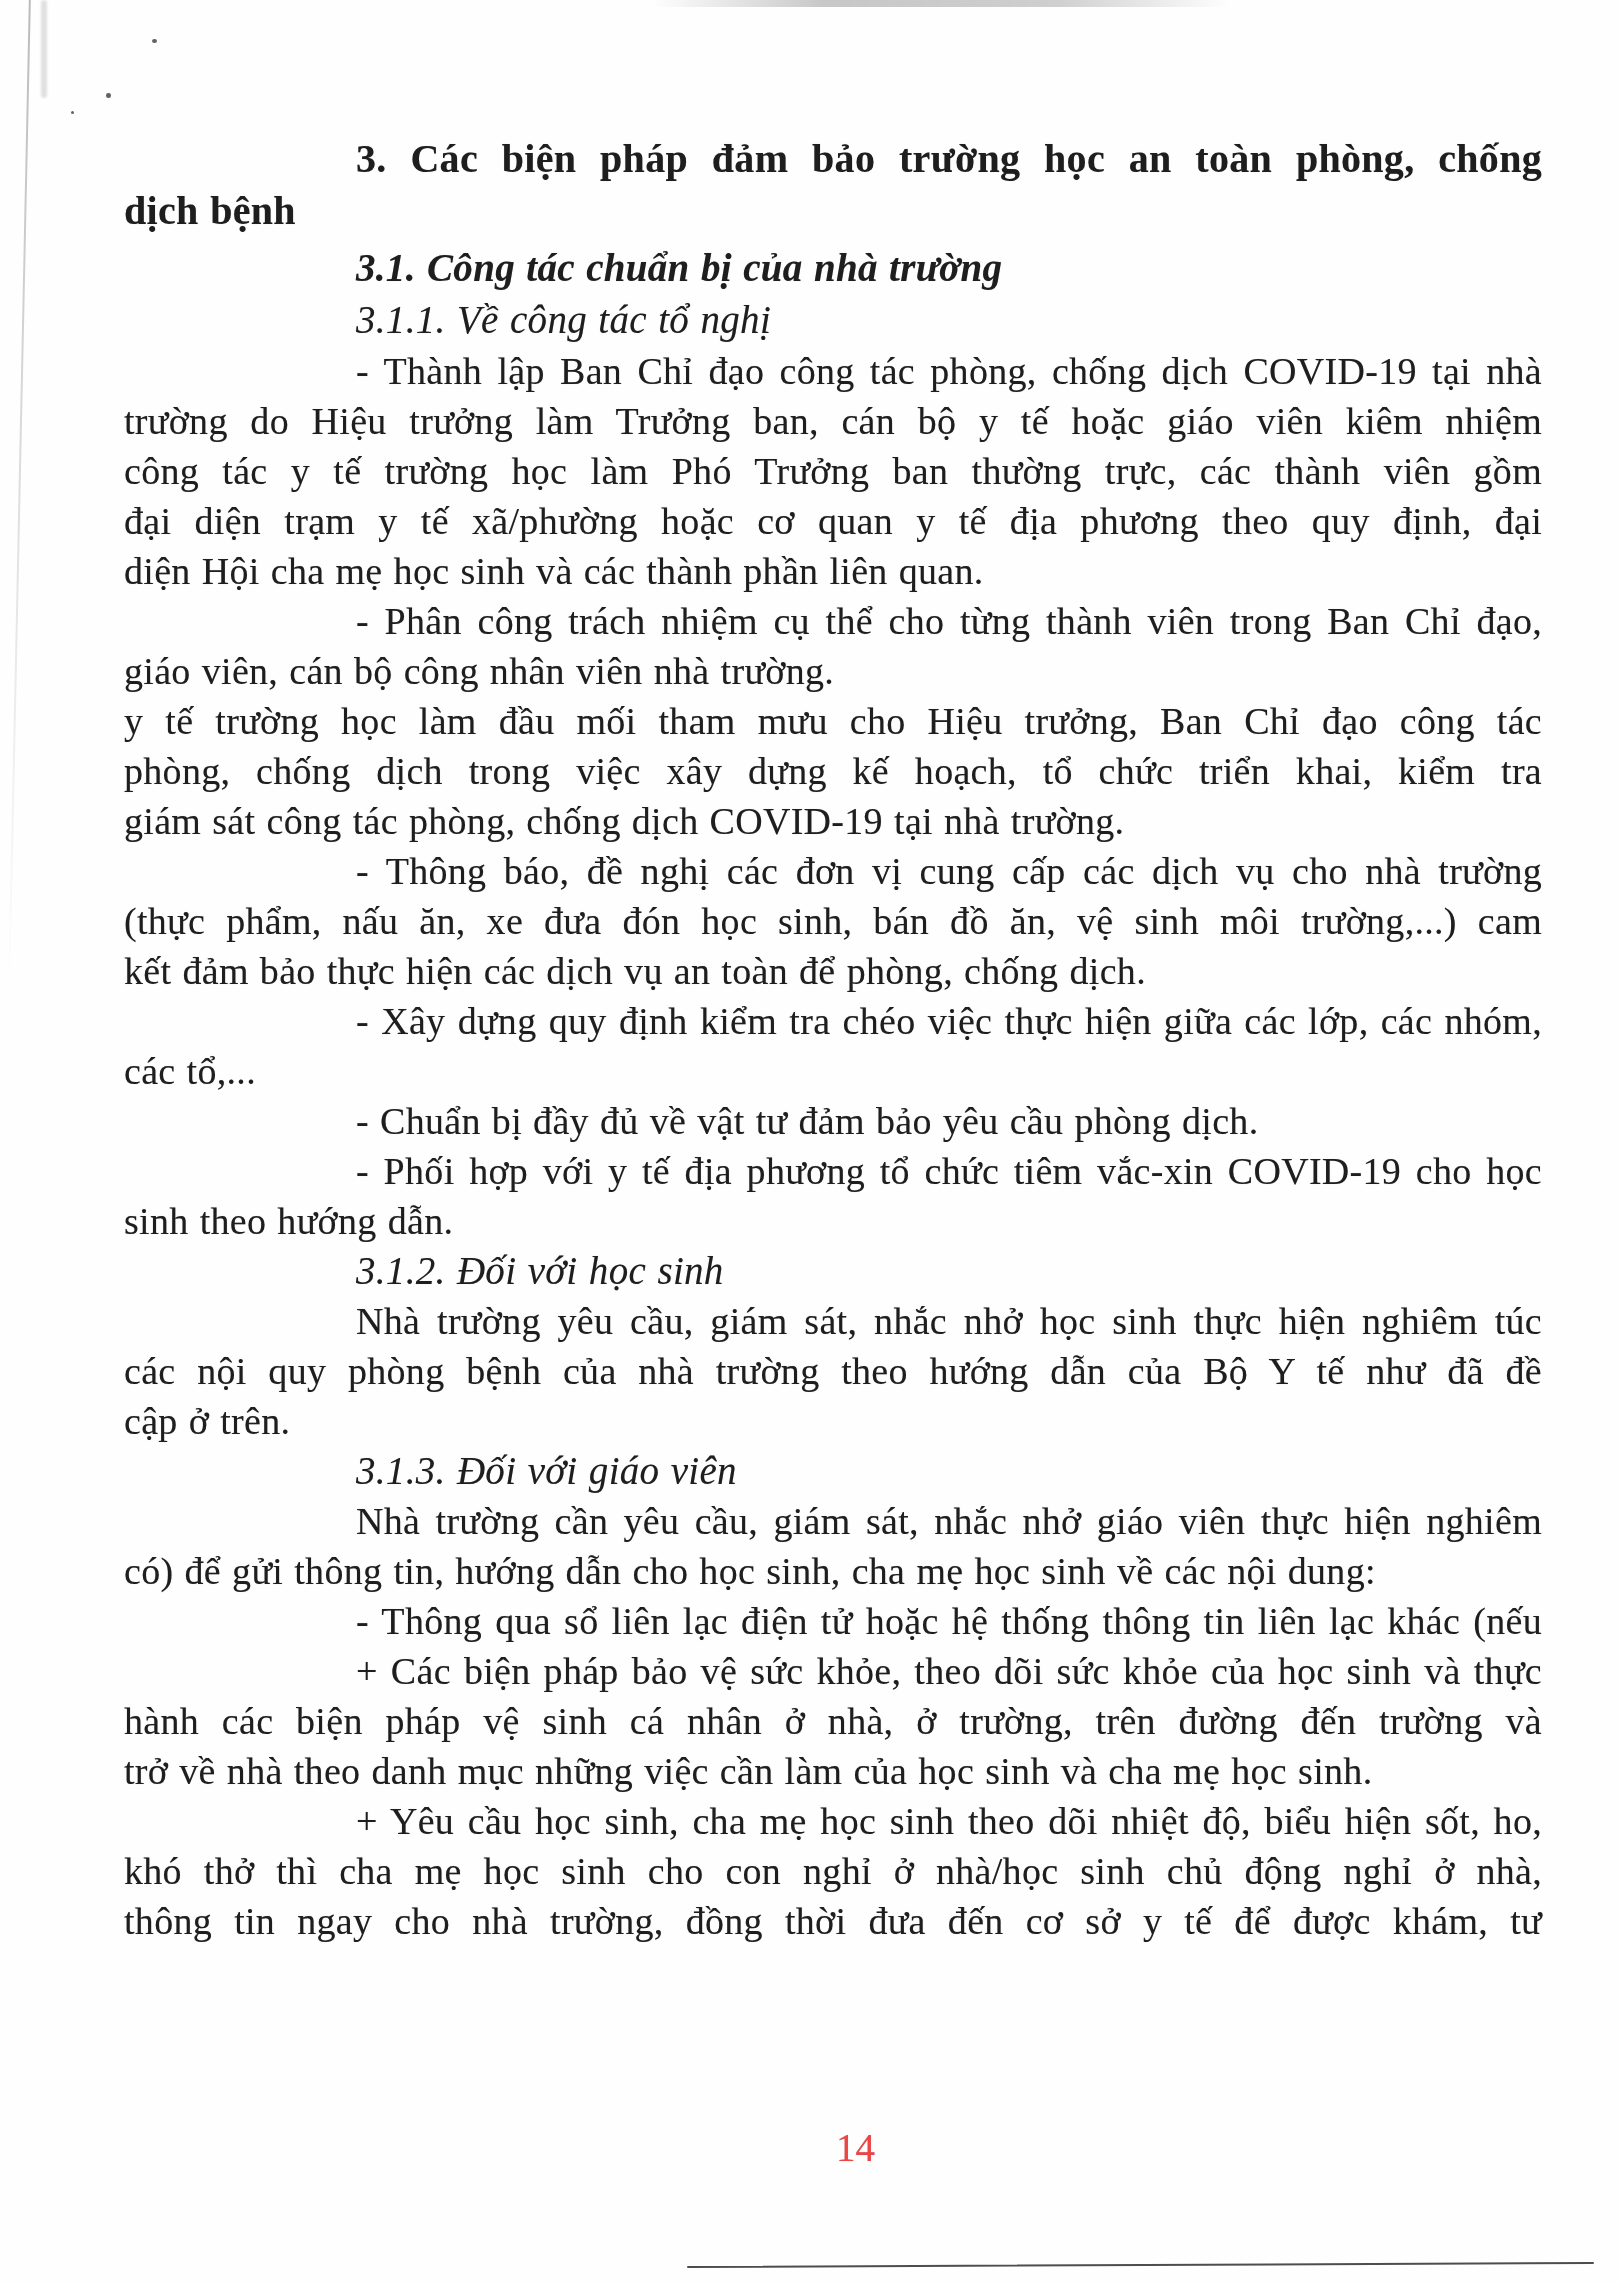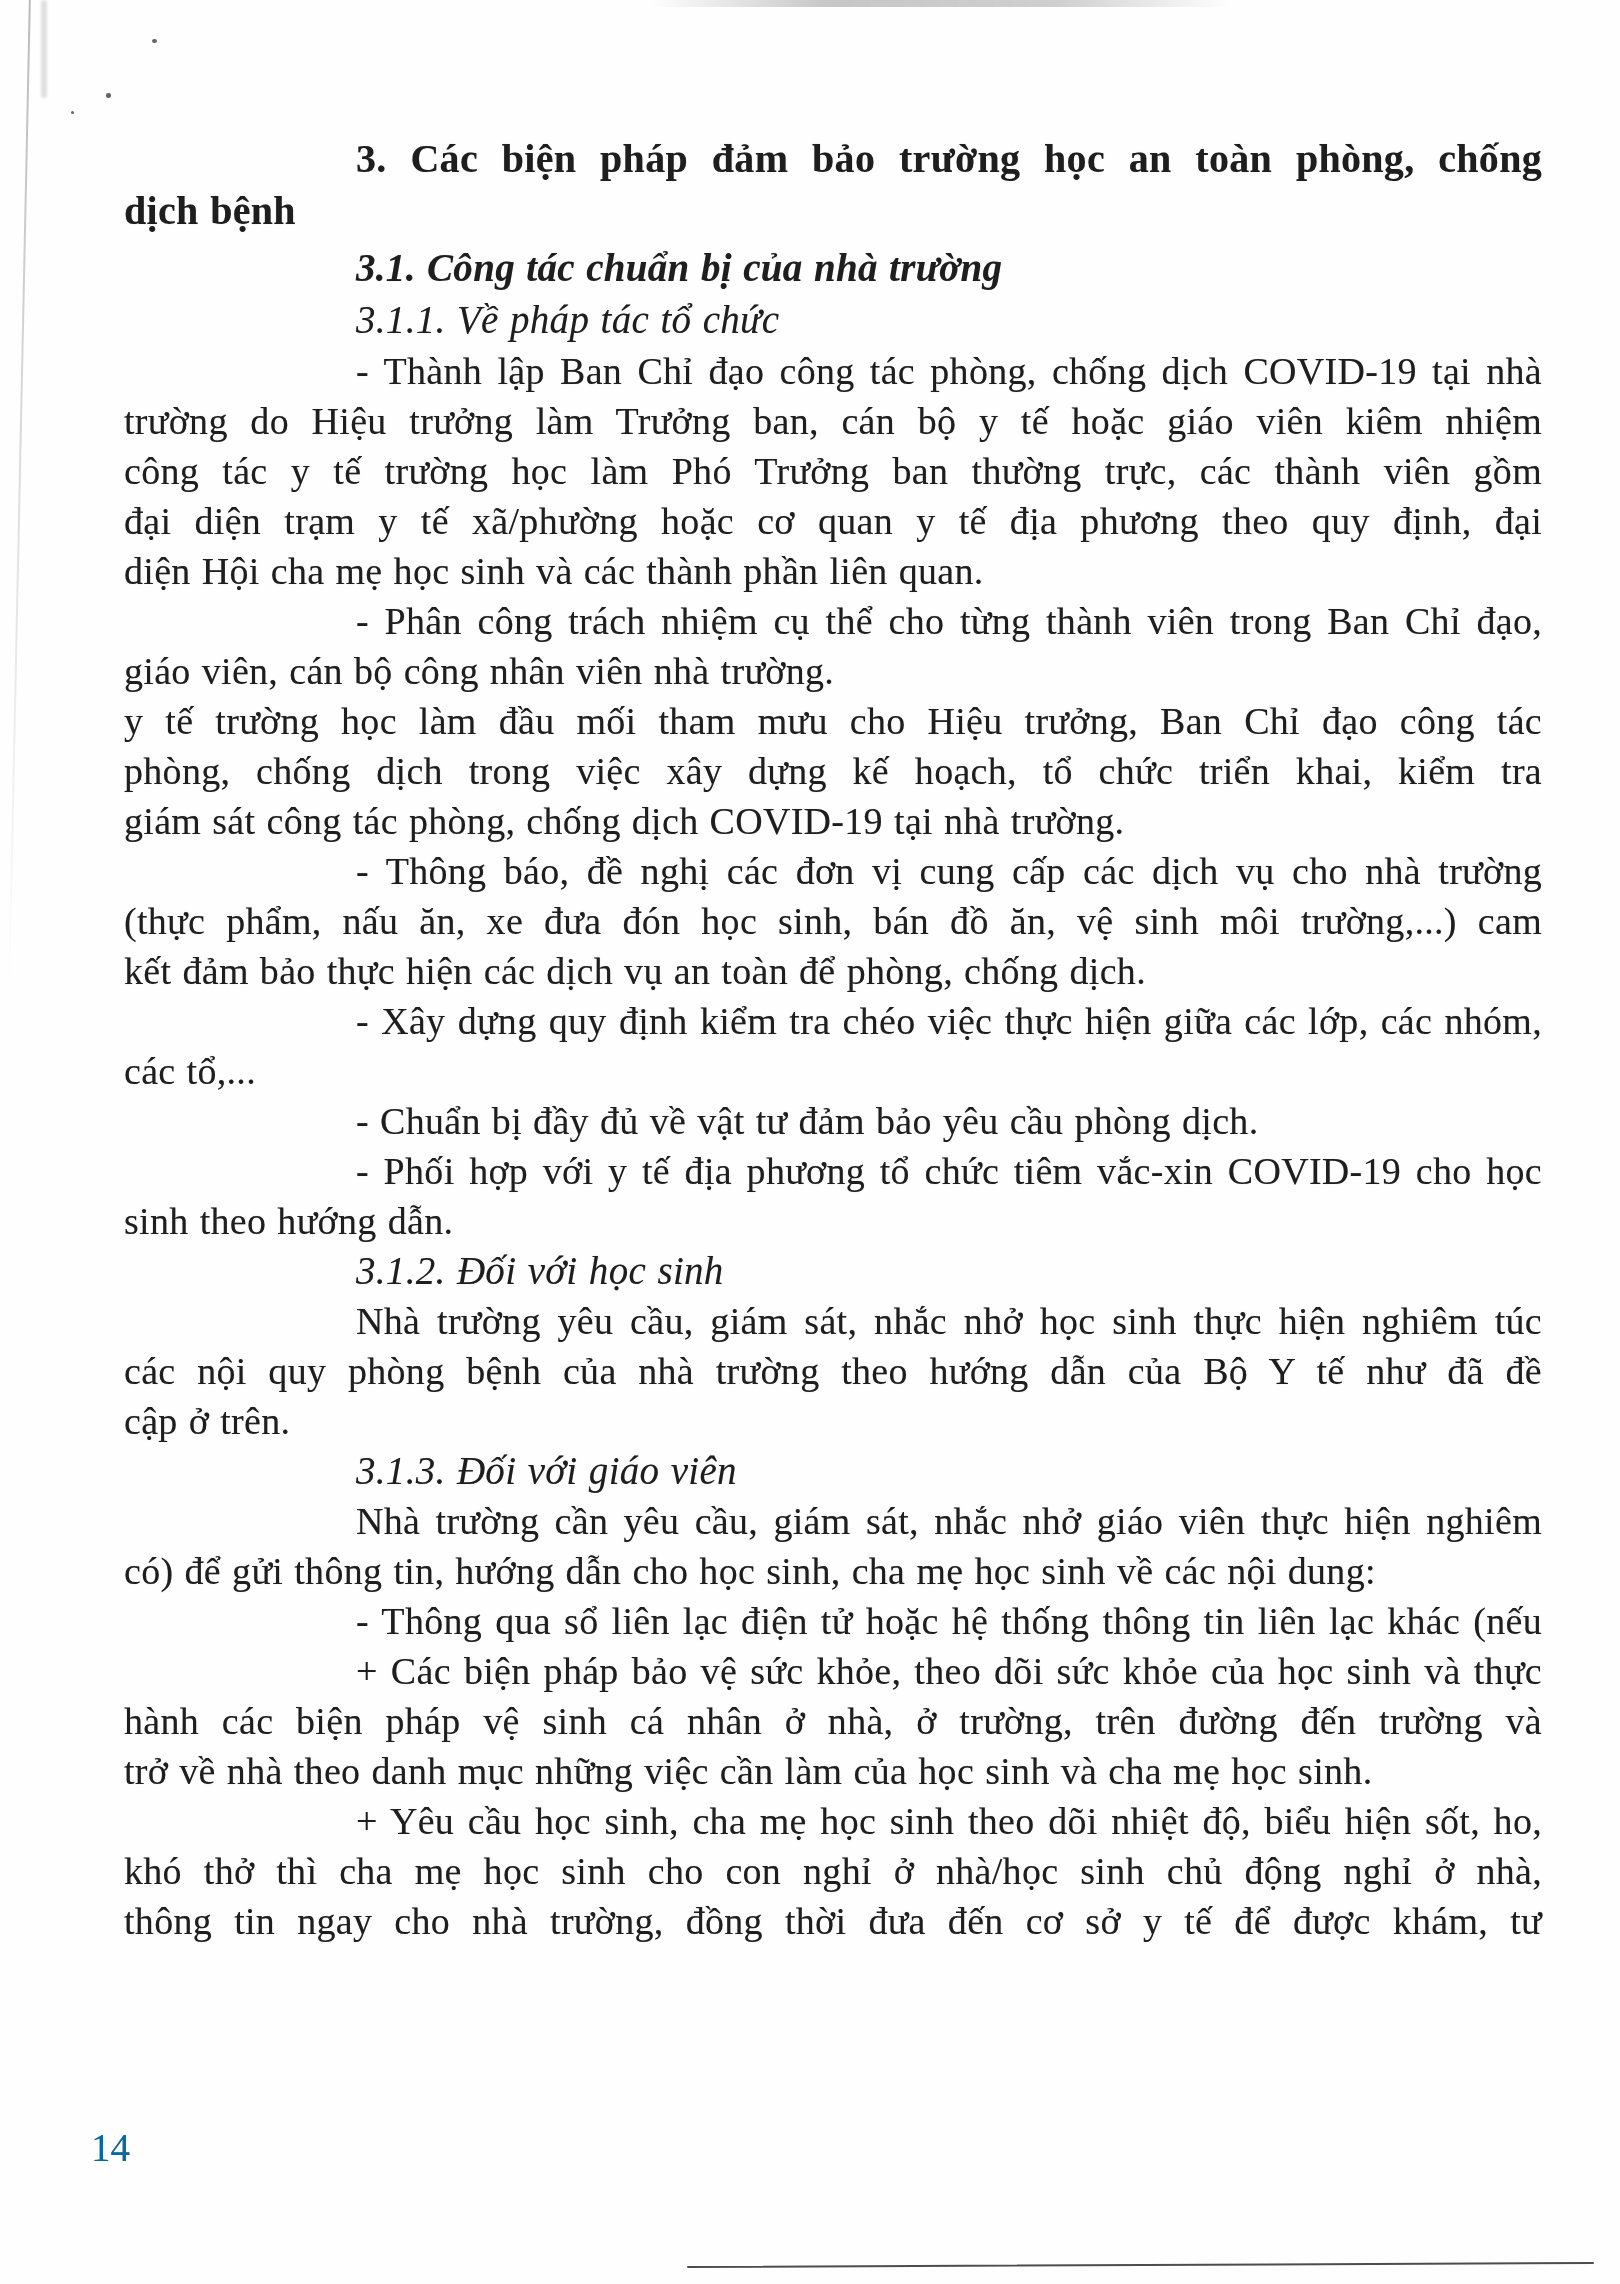--- a/index.html
+++ b/index.html
@@ -32,21 +32,21 @@
   .bi .ln   { font-weight:bold; font-style:italic; font-size:39px; }
   .it .ln   { font-style:italic; font-size:39px; }
 
   #p0 .ln + .ln { margin-top:2px; }
   #p1 { margin-top:7.2px; }
   #p2 { margin-top:2px; }
   #p3 { margin-top:1.3px; }
 
   .pageno {
     position:absolute; left:91px; top:2125px; width:1529px;
-    text-align:left; font-size:39px; color:#0369a1;
+    text-align:center; font-size:39px; color:#ef4444;
     text-shadow:0 0 0.7px rgba(25,25,25,0.38);
   }
 
   
   .scan-line-left {
     position:absolute; left:29px; top:-7.8px; width:2px; height:993px;
     background:linear-gradient(to bottom,
       rgba(130,130,130,0.55), rgba(160,160,160,0.30) 55%, rgba(180,180,180,0));
     transform:rotate(1.2deg); transform-origin:top left;
   }
@@ -88,21 +88,21 @@
   <div class="para bold" id="p0">
     <div class="ln ind">3. Các biện pháp đảm bảo trường học an toàn phòng, chống</div>
     <div class="ln last">dịch bệnh</div>
   </div>
 
   <div class="para bi" id="p1">
     <div class="ln ind last">3.1. Công tác chuẩn bị của nhà trường</div>
   </div>
 
   <div class="para it" id="p2">
-    <div class="ln ind last">3.1.1. Về pháp tác tổ chức</div>
+    <div class="ln ind last">3.1.1. Về công tác tổ nghị</div>
   </div>
 
   <div class="para" id="p3">
     <div class="ln ind">- Thành lập Ban Chỉ đạo công tác phòng, chống dịch COVID-19 tại nhà</div>
     <div class="ln">trường do Hiệu trưởng làm Trưởng ban, cán bộ y tế hoặc giáo viên kiêm nhiệm</div>
     <div class="ln">công tác y tế trường học làm Phó Trưởng ban thường trực, các thành viên gồm</div>
     <div class="ln">đại diện trạm y tế xã/phường hoặc cơ quan y tế địa phương theo quy định, đại</div>
     <div class="ln last">diện Hội cha mẹ học sinh và các thành phần liên quan.</div>
   </div>
 

